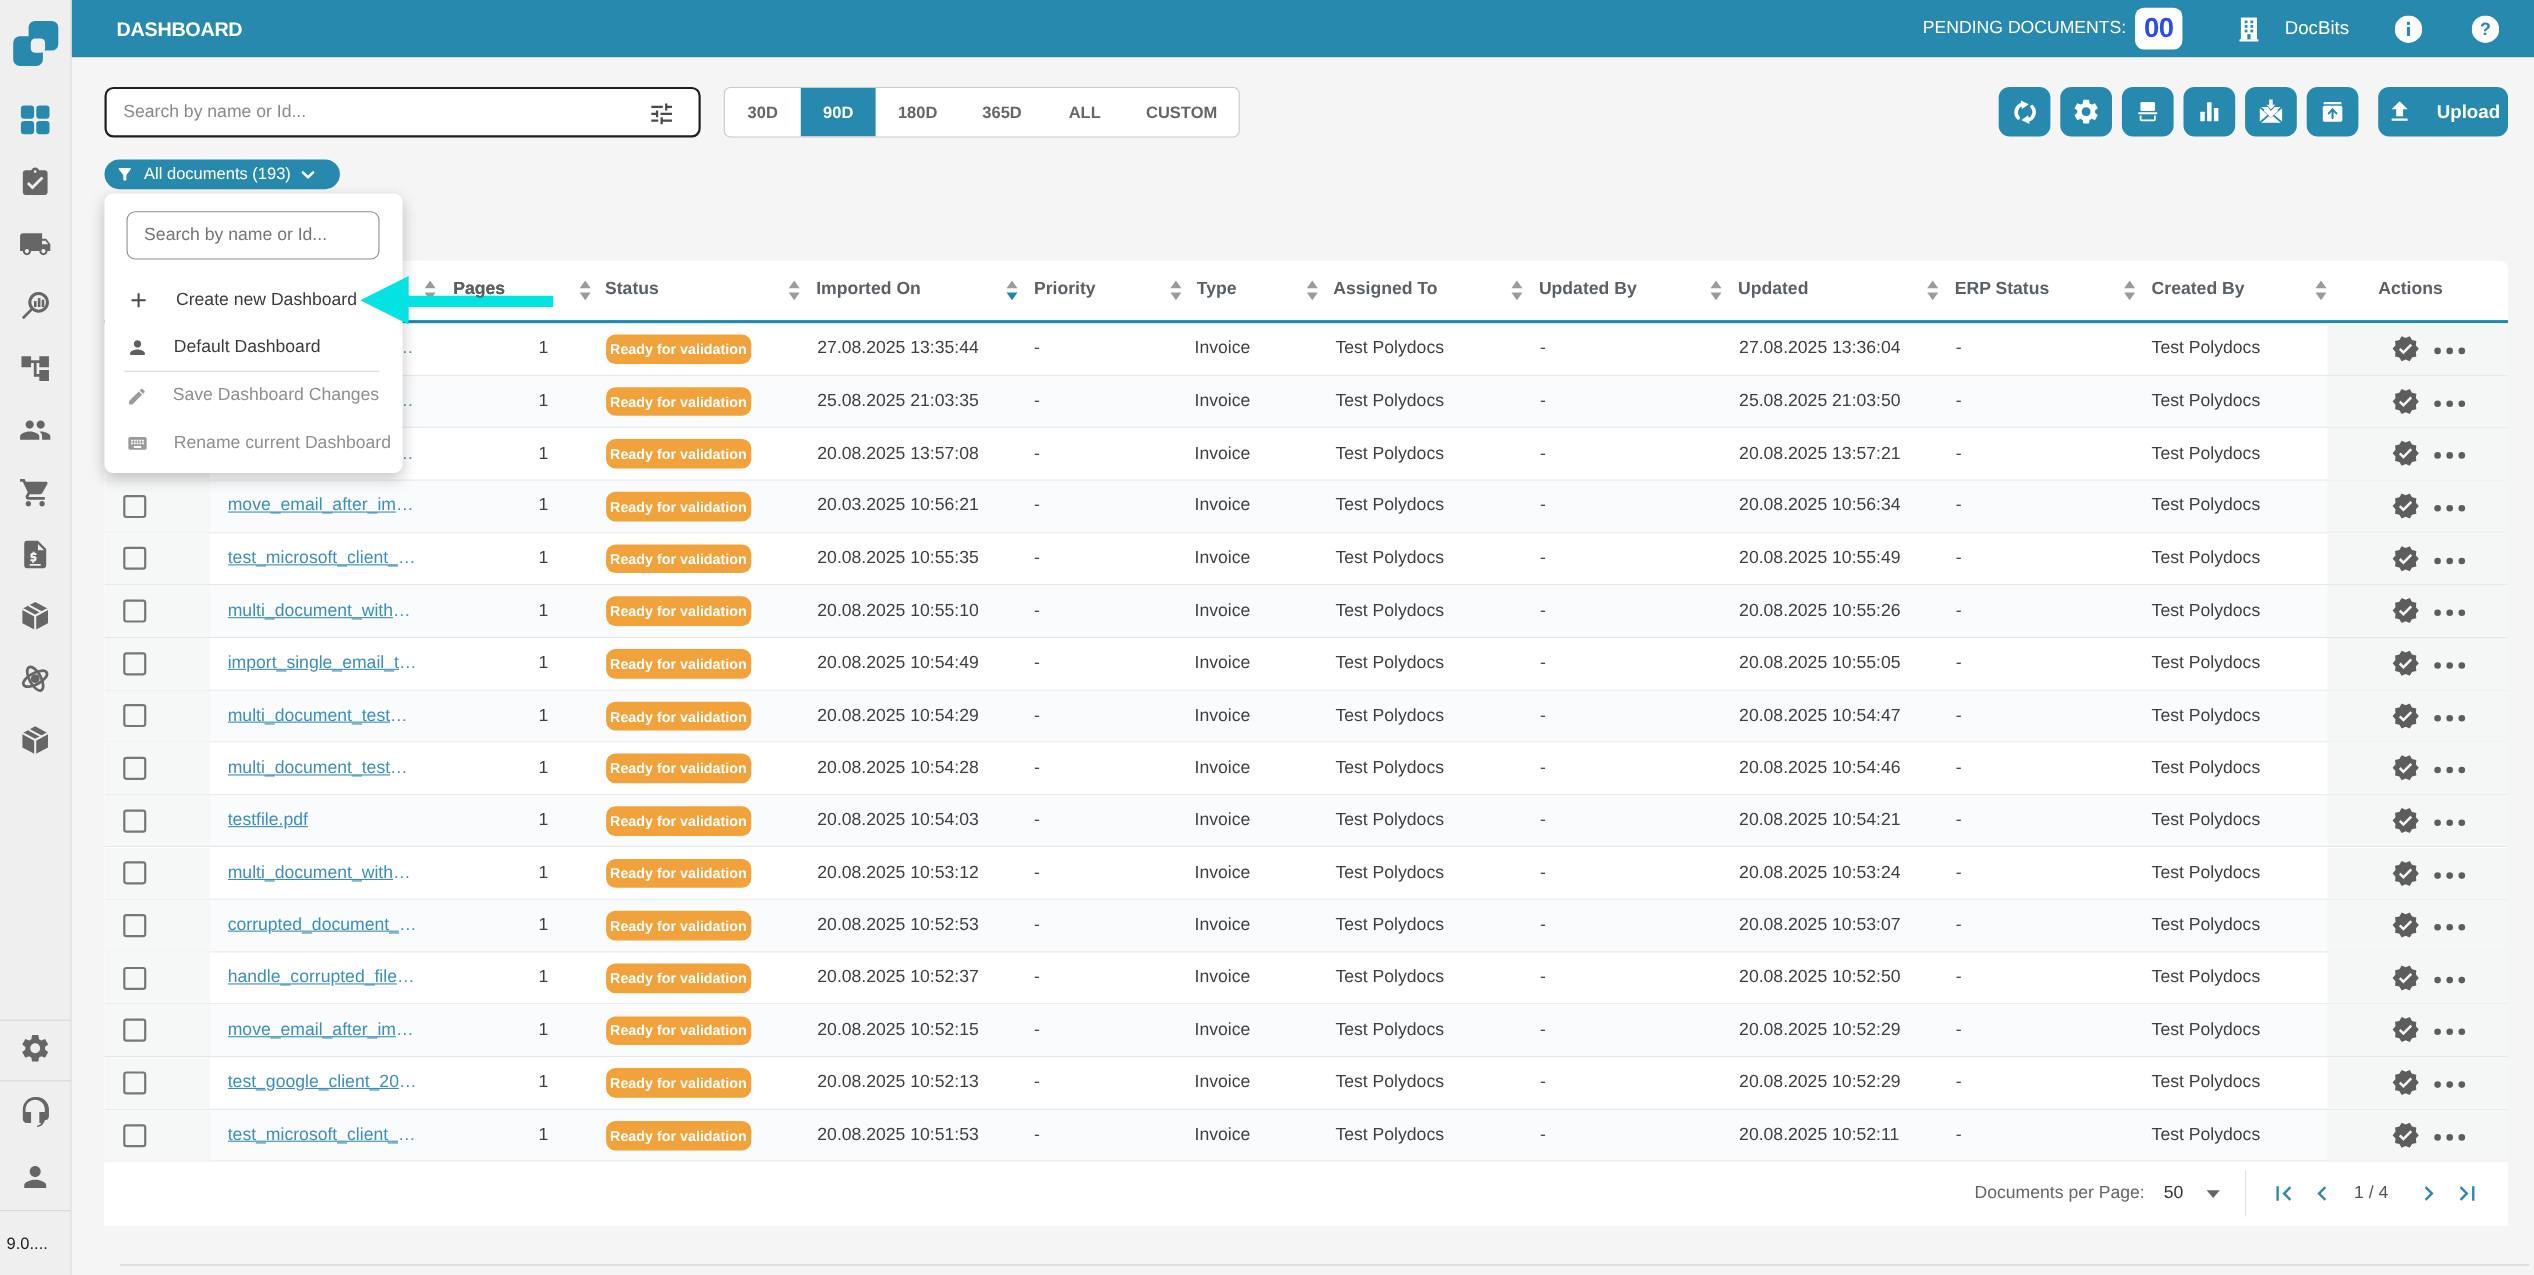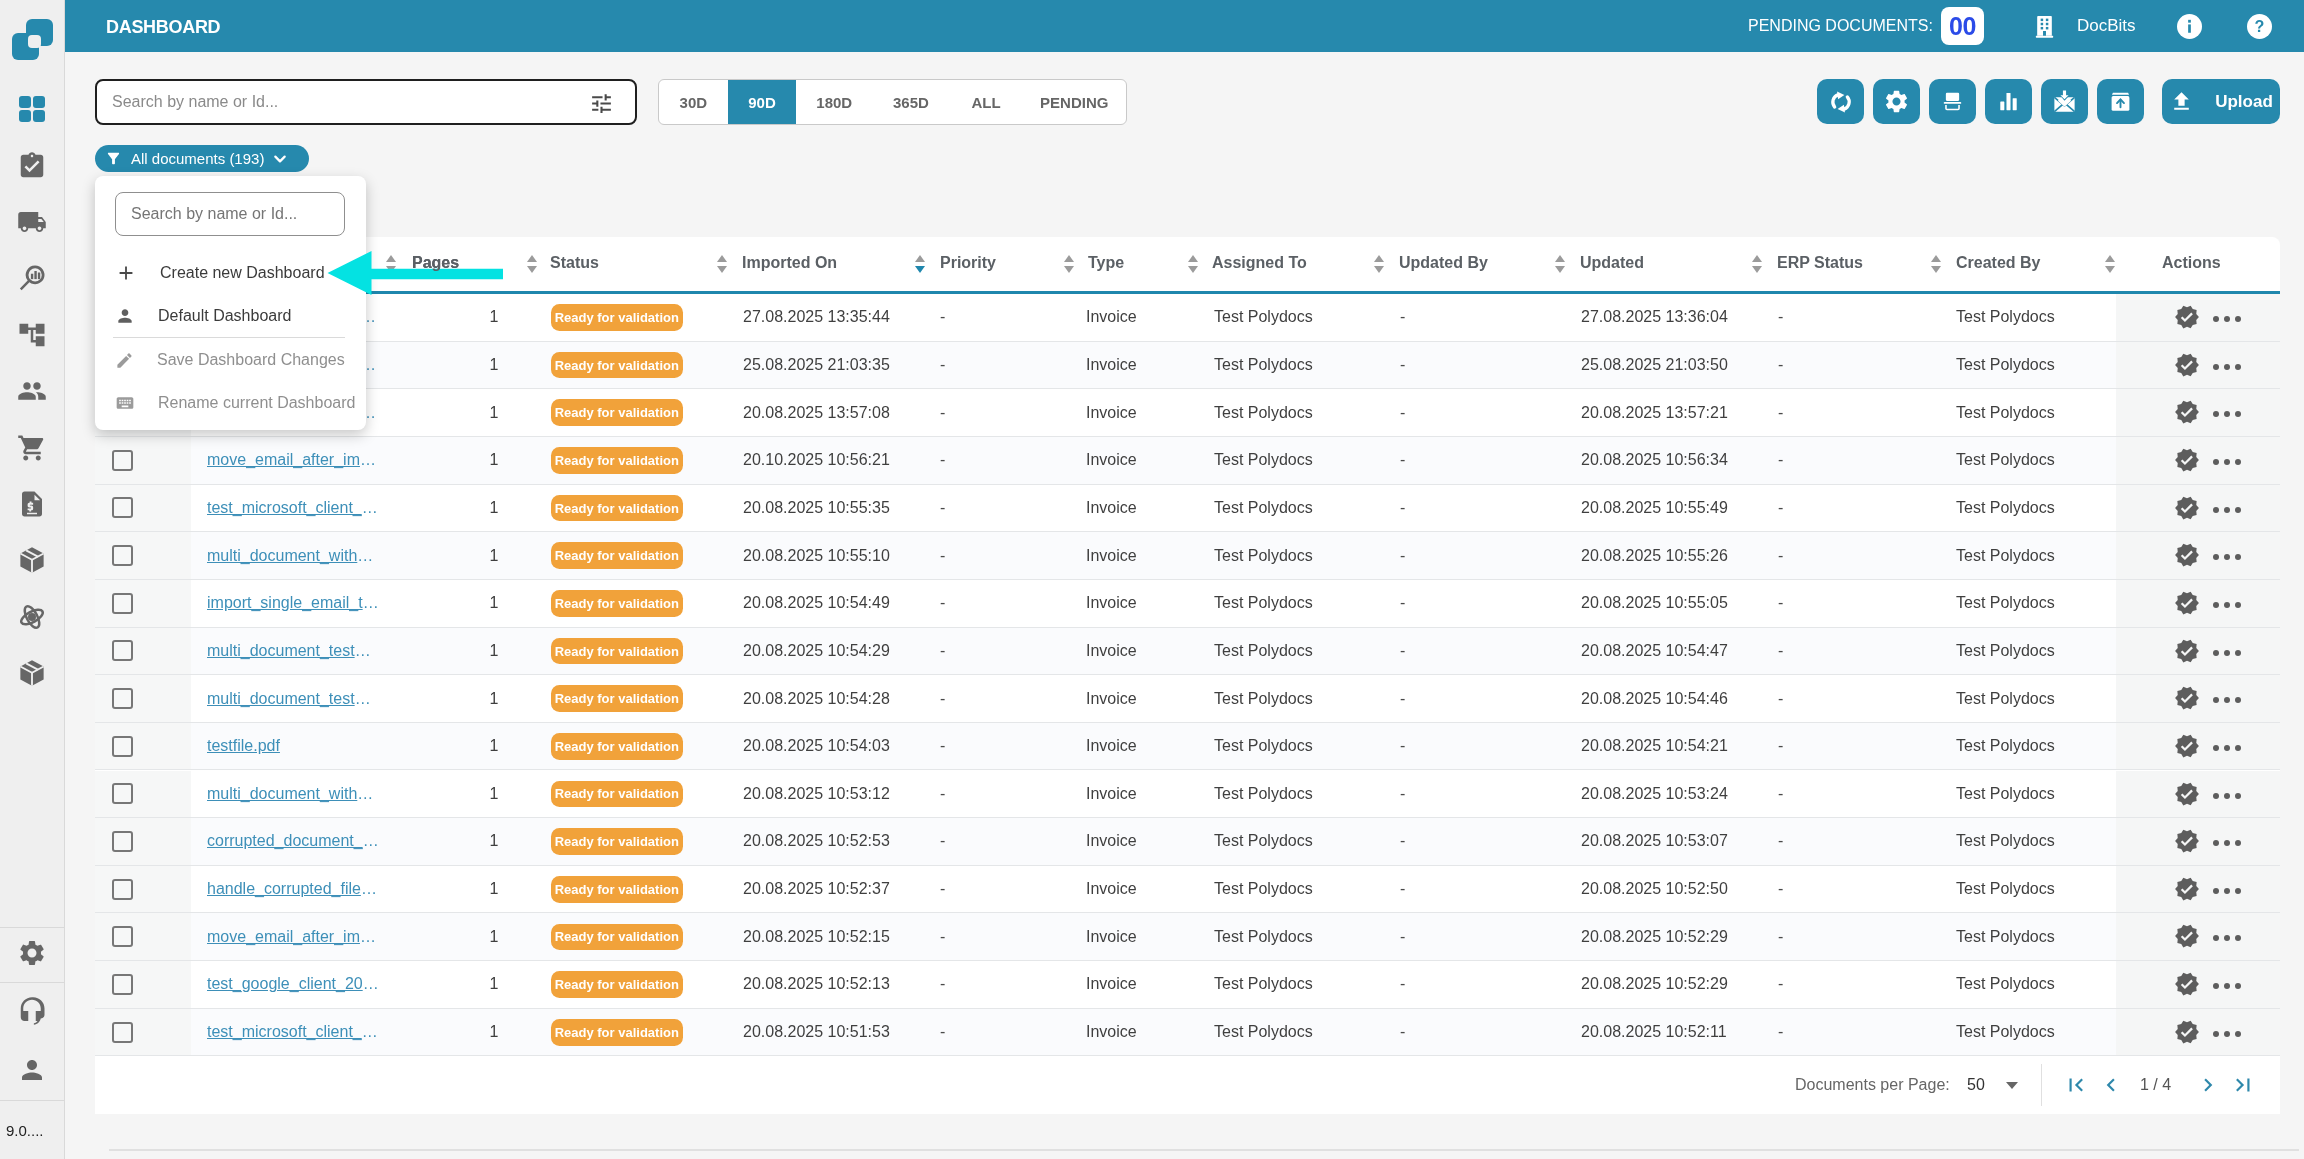--- a/index.html
+++ b/index.html
@@ -181,21 +181,21 @@
 <div style="position:absolute;right:21px;top:10px;"><svg width="25" height="25" viewBox="0 0 24 24">
           <path d="M3 17v2h6v-2H3zM3 5v2h10V5H3zm10 16v-2h8v-2h-8v-2h-2v6h2zM7 9v2H3v2h4v2h2V9H7zm14 4v-2H11v2h10zm-6-4h2V7h4V5h-4V3h-2v6z" fill="#4a4a4a"></path>
         </svg></div>
     </div>
 <div id="seg" class="abs">
       <div class="segc" style="width:69px;">30D</div>
       <div class="segc on" style="width:69px;">90D</div>
       <div class="segc" style="width:76px;">180D</div>
       <div class="segc" style="width:78px;">365D</div>
       <div class="segc" style="width:73px;">ALL</div>
-      <div class="segc" style="width:104px;">PENDING</div>
+      <div class="segc" style="width:104px;">CUSTOM</div>
     </div>
 <div class="actbtn" style="left:1817px;">
       <svg width="28" height="28" viewBox="0 0 24 24">
 <g stroke="#fff" stroke-width="2.8" fill="none" stroke-linecap="round">
 <path d="M6.6 16.4 A6.6 6.6 0 0 1 9.3 5.9"></path>
 <path d="M17.4 7.6 A6.6 6.6 0 0 1 14.7 18.1"></path>
 </g>
 <path d="M8.6 2.9 L14.9 5.9 L9.5 9.6 Z" fill="#fff"></path>
 <path d="M15.4 21.1 L9.1 18.1 L14.5 14.4 Z" fill="#fff"></path>
 </svg>
@@ -405,21 +405,21 @@
           </div>
 </div>
         <div class="row alt" style="top:199.95px;">
 <div class="ckcol"></div>
           <div class="ckbox"></div>
 <div class="cell name">
             <span>move_email_after_import_x</span>
           </div>
 <div class="cell pgs">1</div>
 <div class="badge">Ready for validation</div>
-<div class="cell impo">20.10.2025 10:56:21</div>
+<div class="cell impo">20.03.2025 10:56:21</div>
 <div class="cell pri">-</div>
 <div class="cell typ">Invoice</div>
 <div class="cell asg">Test Polydocs</div>
 <div class="cell updby">-</div>
 <div class="cell upd">20.08.2025 10:56:34</div>
 <div class="cell erp">-</div>
 <div class="cell crby">Test Polydocs</div>
 <div class="accol"></div>
 <div class="acticons">
             <svg width="26" height="26" viewBox="0 0 24 24">

